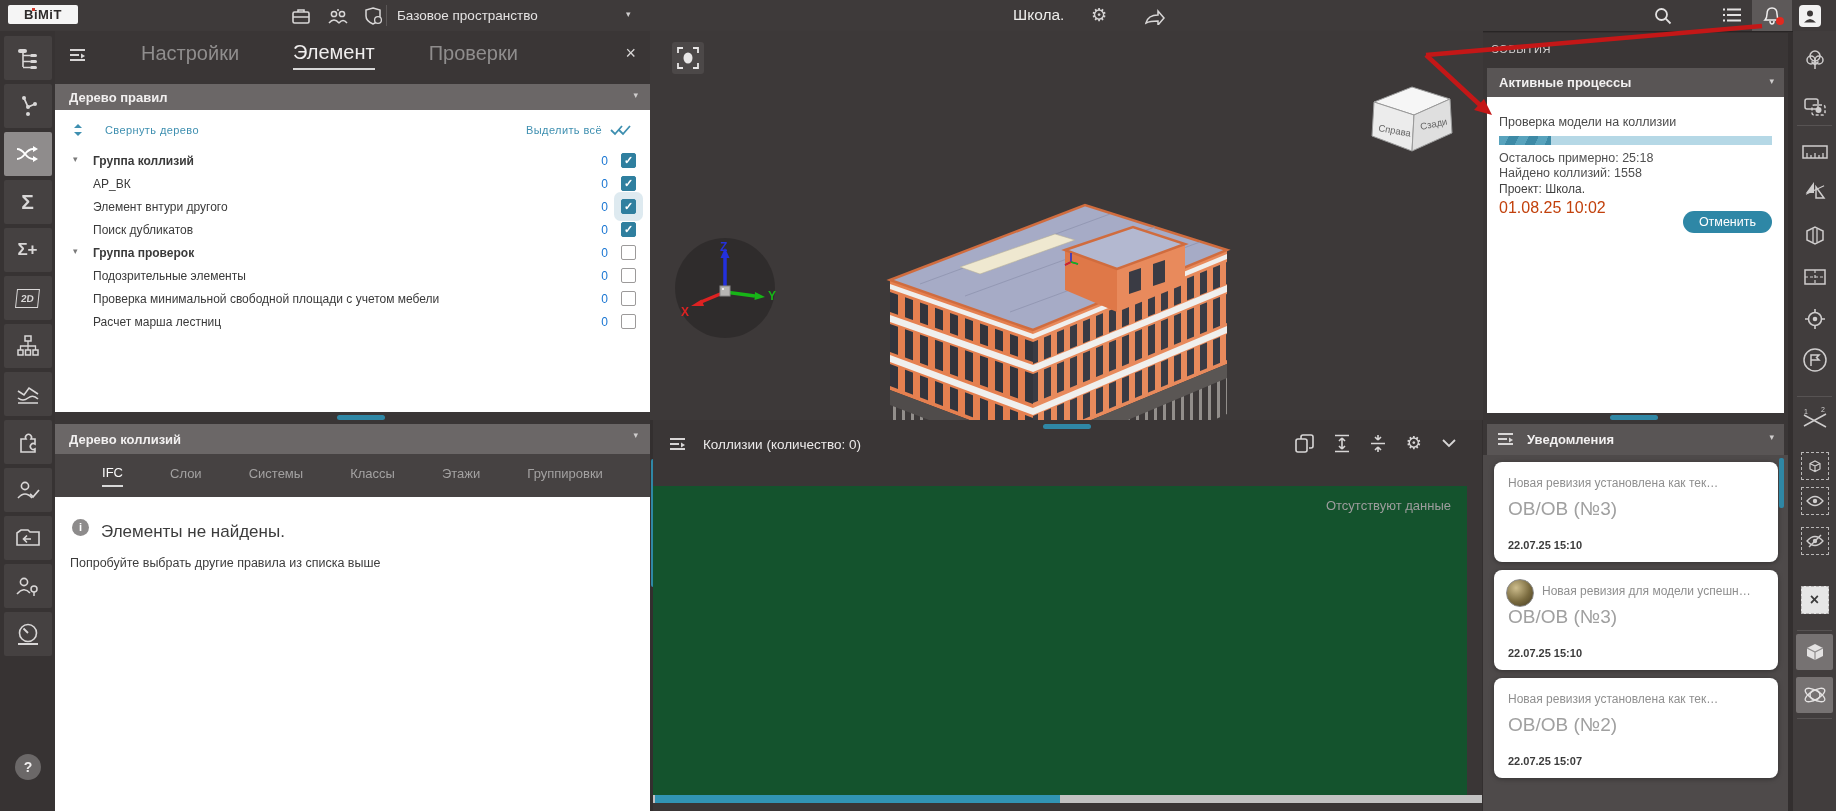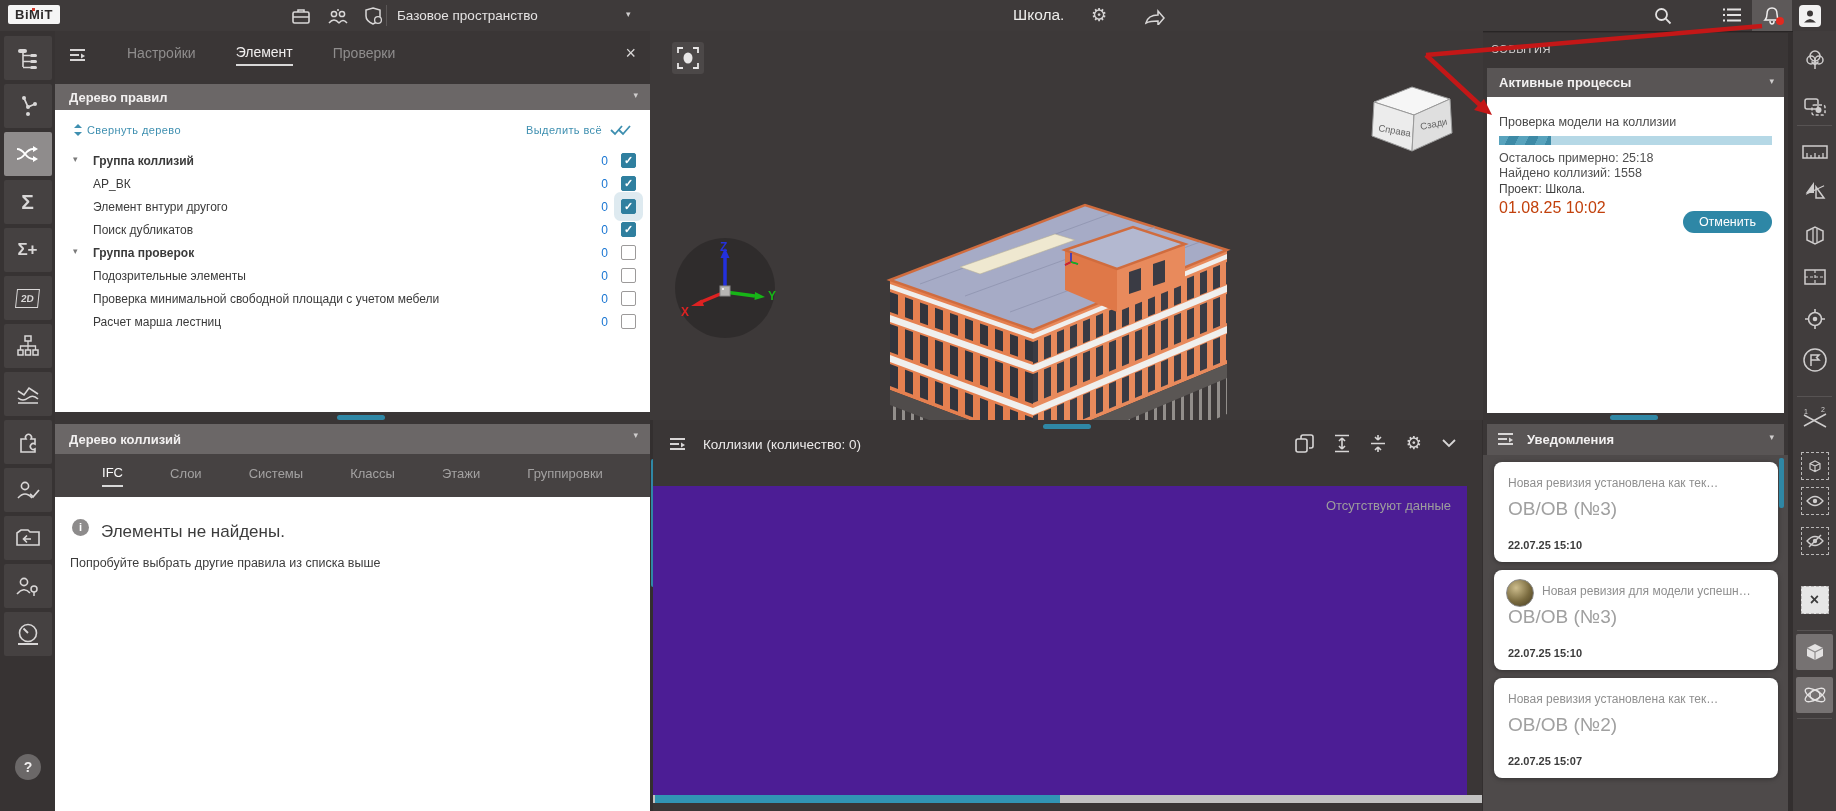--- a/index.html
+++ b/index.html
@@ -2,21 +2,21 @@
 <html><head>
 <meta charset="utf-8">
 <style>
   html,body{margin:0;padding:0;background:#2e2b2b;}
   #app{position:relative;width:1836px;height:811px;background:#332f2f;
        font-family:"Liberation Sans",sans-serif;overflow:hidden;color:#ddd;}
 
   
   #topbar{position:absolute;left:0;top:0;width:1836px;height:31px;background:#3e3a3a;border-bottom:1px solid #282525;}
   #logo{position:absolute;left:8px;top:5px;background:#f5f5f5;color:#2e2b2b;font-weight:bold;
-        font-size:13px;padding:2px 7px;border-radius:2px;letter-spacing:.5px;}
+        font-size:13px;padding:2px 16px;border-radius:2px;letter-spacing:.5px;}
   #logo::after{content:"";position:absolute;top:3px;left:24px;width:3px;height:3px;background:#d03a2b;}
   .tb-ic{position:absolute;top:7px;}
   .tb-sep{position:absolute;left:386px;top:5px;width:1px;height:21px;background:#5b5757;}
   #workspace{position:absolute;left:397px;top:8px;font-size:13.5px;color:#e4e2e2;}
   .caret{display:inline-block;color:#cfcdcd;font-size:9px;line-height:9px;}
   .caret::after{content:"▾";}
   #ws-caret{position:absolute;left:626px;top:10px;}
   #project-title{position:absolute;left:1013px;top:6px;font-size:15.5px;color:#ececea;}
   #gear-top{position:absolute;left:1091px;top:4px;font-size:18px;color:#d5d3d3;}
   #bell-btn{position:absolute;left:1752px;top:0;width:40px;height:31px;background:#5d5959;display:flex;align-items:center;justify-content:center;}
@@ -32,32 +32,32 @@
   .lt-btn.active{background:#8f8c8c;color:#fff;}
   .sigma{font-size:21px;font-weight:bold;}
   .twod{border:1.6px solid #d9d7d7;font-size:10px;font-weight:bold;padding:3px 4px;transform:skewX(-6deg);}
   #help-btn{position:absolute;left:15px;top:754px;width:26px;height:26px;border-radius:50%;background:#6b6868;
             color:#f0eeee;font-weight:bold;font-size:14px;display:flex;align-items:center;justify-content:center;}
 
   
   #left-panel{position:absolute;left:55px;top:31px;width:595px;height:780px;background:#3a3636;}
   #panel-tabs{position:absolute;left:0;top:0;width:100%;height:48px;display:flex;align-items:center;}
   .menu-ic{margin-left:14px;}
-  .ptab{font-size:14px;color:#8f8d8d;margin-left:40px;padding-bottom:4px;}
+  .ptab{font-size:20px;color:#8f8d8d;margin-left:54px;padding-bottom:4px;}
   .ptab.active{color:#f0eeee;border-bottom:2px solid #d8d8d8;}
   #panel-close{position:absolute;right:14px;top:13px;color:#d8d6d6;font-size:18px;line-height:18px;}
   #panel-close::after{content:"×";}
   .sec-head{position:absolute;left:0;width:595px;height:26px;background:#6b6767;display:flex;align-items:center;}
   .sec-head .t{font-size:13px;font-weight:bold;color:#f2f0f0;margin-left:14px;}
   .sec-head .caret{position:absolute;right:12px;top:7px;}
   #rules-head{top:53px;}
   #rules-body{position:absolute;left:0;top:79px;width:595px;height:302px;background:#fff;color:#3c3c3c;}
   #tree-controls{position:absolute;left:0;top:10px;width:100%;height:22px;}
   .teal-link{color:#3e8fb0;font-size:11px;letter-spacing:.4px;}
-  #collapse-link{position:absolute;left:32px;top:4px;}
+  #collapse-link{position:absolute;left:50px;top:4px;}
   #collapse-ic{position:absolute;left:18px;top:4px;}
   #selectall-link{position:absolute;right:48px;top:4px;}
   #dblcheck-ic{position:absolute;right:16px;top:3px;}
   .trow{position:absolute;left:0;width:595px;height:23px;}
   .trow .lbl{position:absolute;left:38px;top:4px;font-size:12px;color:#3a3a3a;white-space:nowrap;}
   .trow.grp .lbl{font-weight:bold;}
   .trow .tcaret{position:absolute;left:18px;top:4px;color:#7a7a7a;font-size:9px;}
   .trow .tcaret::after{content:"▾";}
   .trow .cnt{position:absolute;right:42px;top:4px;font-size:12px;color:#1a76d2;}
   .cb{position:absolute;right:14px;top:3px;width:15px;height:15px;background:#fff;border:1.5px solid #9c9a9a;
@@ -91,21 +91,21 @@
   #table-panel{position:absolute;left:653px;top:420px;width:829px;height:391px;background:#3a3636;}
   #table-handle{left:390px;top:4px;}
   #table-toolbar{position:absolute;left:0;top:10px;width:100%;height:28px;display:flex;align-items:center;}
   #table-title{font-size:13.5px;color:#eceaea;margin-left:16px;}
   #table-icons{position:absolute;right:26px;top:2px;display:flex;gap:20px;align-items:center;color:#d8d6d6;}
   #thead{position:absolute;left:0;top:38px;width:829px;height:28px;display:flex;}
   .th{background:#6b6767;color:#f0eeee;font-size:12px;font-weight:bold;display:flex;align-items:center;
       border-right:1px solid #585454;box-sizing:border-box;padding-left:12px;}
   #th-cb{width:75px;background:#fff;border-right:1px solid #d8d8d8;display:flex;align-items:center;justify-content:center;}
   #head-cb{width:17px;height:17px;border:2px solid #2e86a5;border-radius:2px;background:#fff;}
-  #tbody{position:absolute;left:0;top:66px;width:814px;height:309px;background:#4c1d95;}
+  #tbody{position:absolute;left:0;top:66px;width:814px;height:309px;background:#14532d;}
   #no-data{position:absolute;right:16px;top:12px;font-size:13px;color:#9d9d9d;}
   #hscroll{position:absolute;left:0;top:375px;width:829px;height:8px;background:#c2c2c2;}
   #hthumb{position:absolute;left:2px;top:0;width:405px;height:8px;background:#3194b4;}
 
   
   #events{position:absolute;left:1483px;top:33px;width:305px;height:778px;background:#3a3636;}
   #events-title{position:absolute;left:8px;top:10px;font-size:11px;letter-spacing:.6px;color:#d5d3d3;}
   .ev-head{position:absolute;left:4px;width:297px;height:29px;background:#595555;display:flex;align-items:center;}
   .ev-head .t{font-size:13px;font-weight:bold;color:#f2f0f0;margin-left:12px;}
   .ev-head .caret{position:absolute;right:10px;top:9px;}

